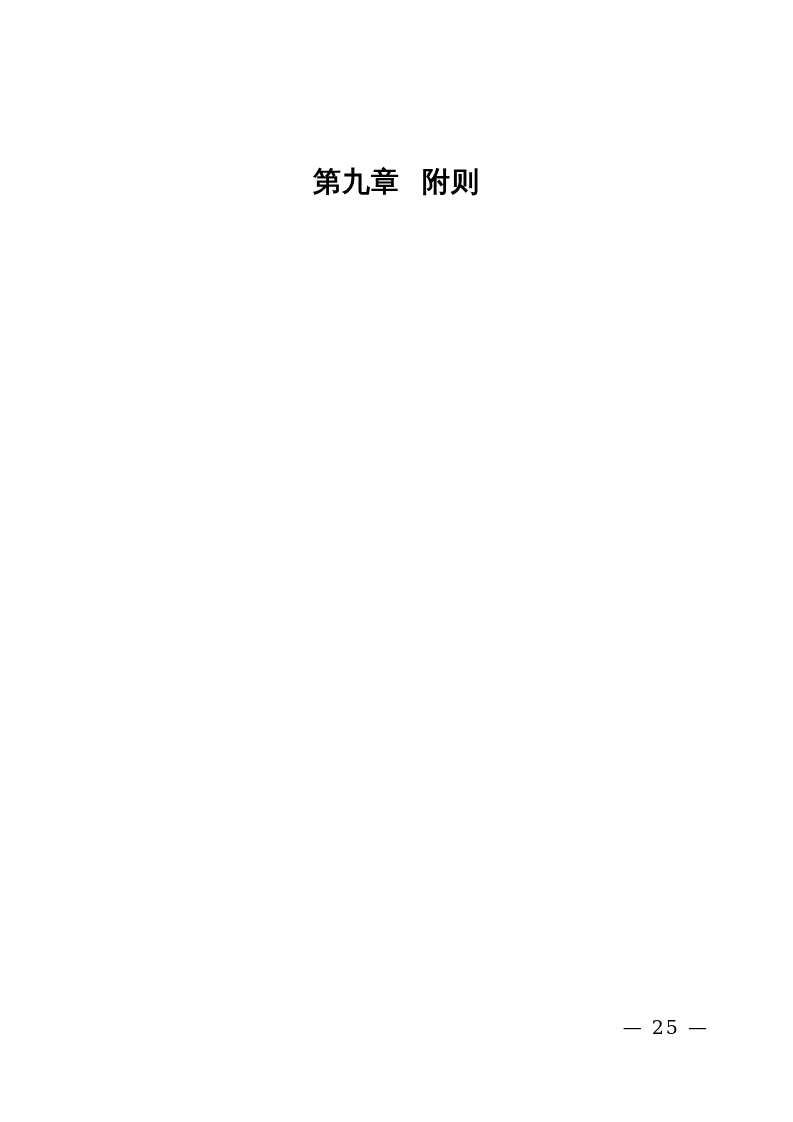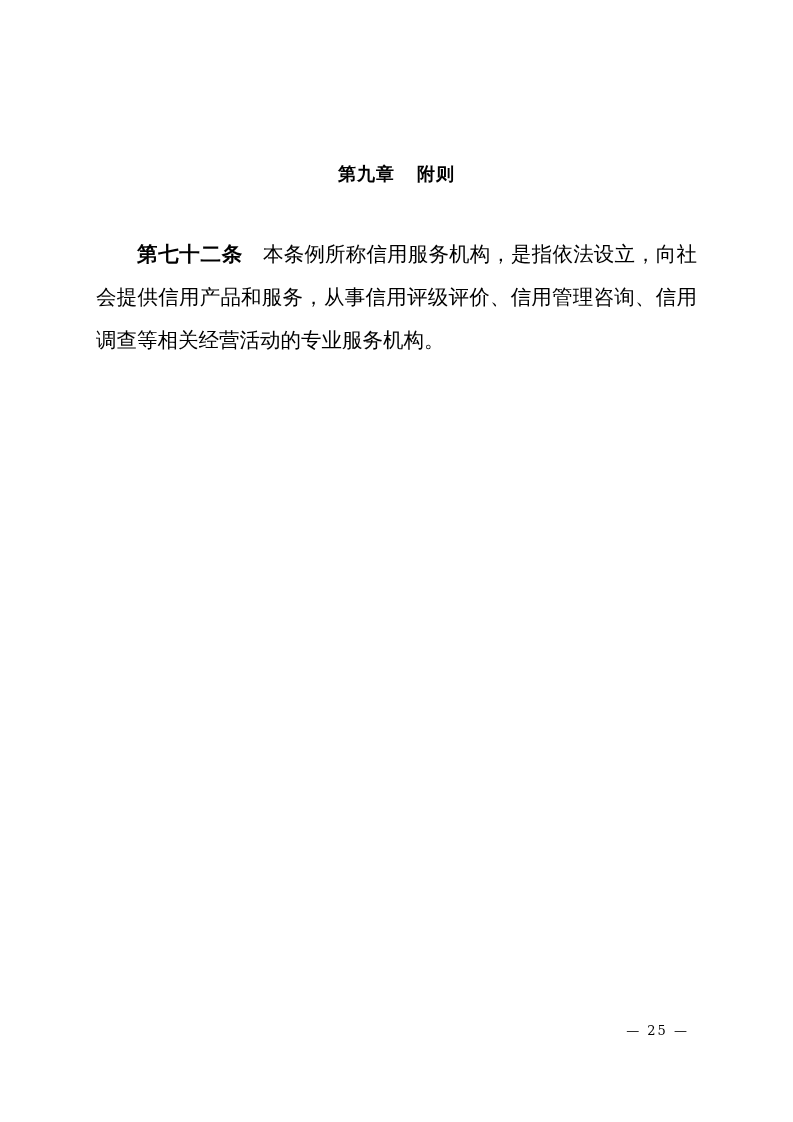--- a/index.html
+++ b/index.html
@@ -20,21 +20,21 @@
     box-sizing: border-box;
   }
   .content {
     position: absolute;
     left: 96px;
     right: 96px;
     top: 160px;
   }
   .chapter-heading {
     text-align: center;
-    font-size: 18px;
+    font-size: 28px;
     font-weight: bold;
     letter-spacing: 1px;
     line-height: 1.6;
     margin: 0 0 44px 0;
     font-family: "DejaVu Sans", "Liberation Sans", sans-serif;
   }
   .chapter-heading .gap {
     display: inline-block;
     width: 22px;
   }
@@ -56,41 +56,38 @@
   }
   .art-sep {
     display: inline-block;
     width: 20px;
   }
   .art-body {
     font-family: "DejaVu Serif", "Liberation Serif", serif;
   }
   .page-number {
     position: absolute;
-    right: 104px;
+    right: 84px;
     bottom: 84px;
-    font-size: 13px;
+    font-size: 19px;
     font-family: "DejaVu Serif", "Liberation Serif", serif;
     letter-spacing: 2px;
     white-space: nowrap;
   }
 </style>
 </head>
 <body>
 
 <div class="page">
 
   <div class="content">
 
     <h1 class="chapter-heading">
       <span>第九章</span><span class="gap"></span><span>附则</span>
     </h1>
 
-    <p class="article">
-      <span class="art-label">第七十二条</span><span class="art-sep"></span><span class="art-body">本条例所称信用服务机构，是指依法设立，向社会提供信用产品和服务，从事信用评级评价、信用管理咨询、信用调查等相关经营活动的专业服务机构。</span>
-    </p>
 
 
   </div>
 
   <div class="page-number">— 25 —</div>
 
 </div>
 
 </body></html>

